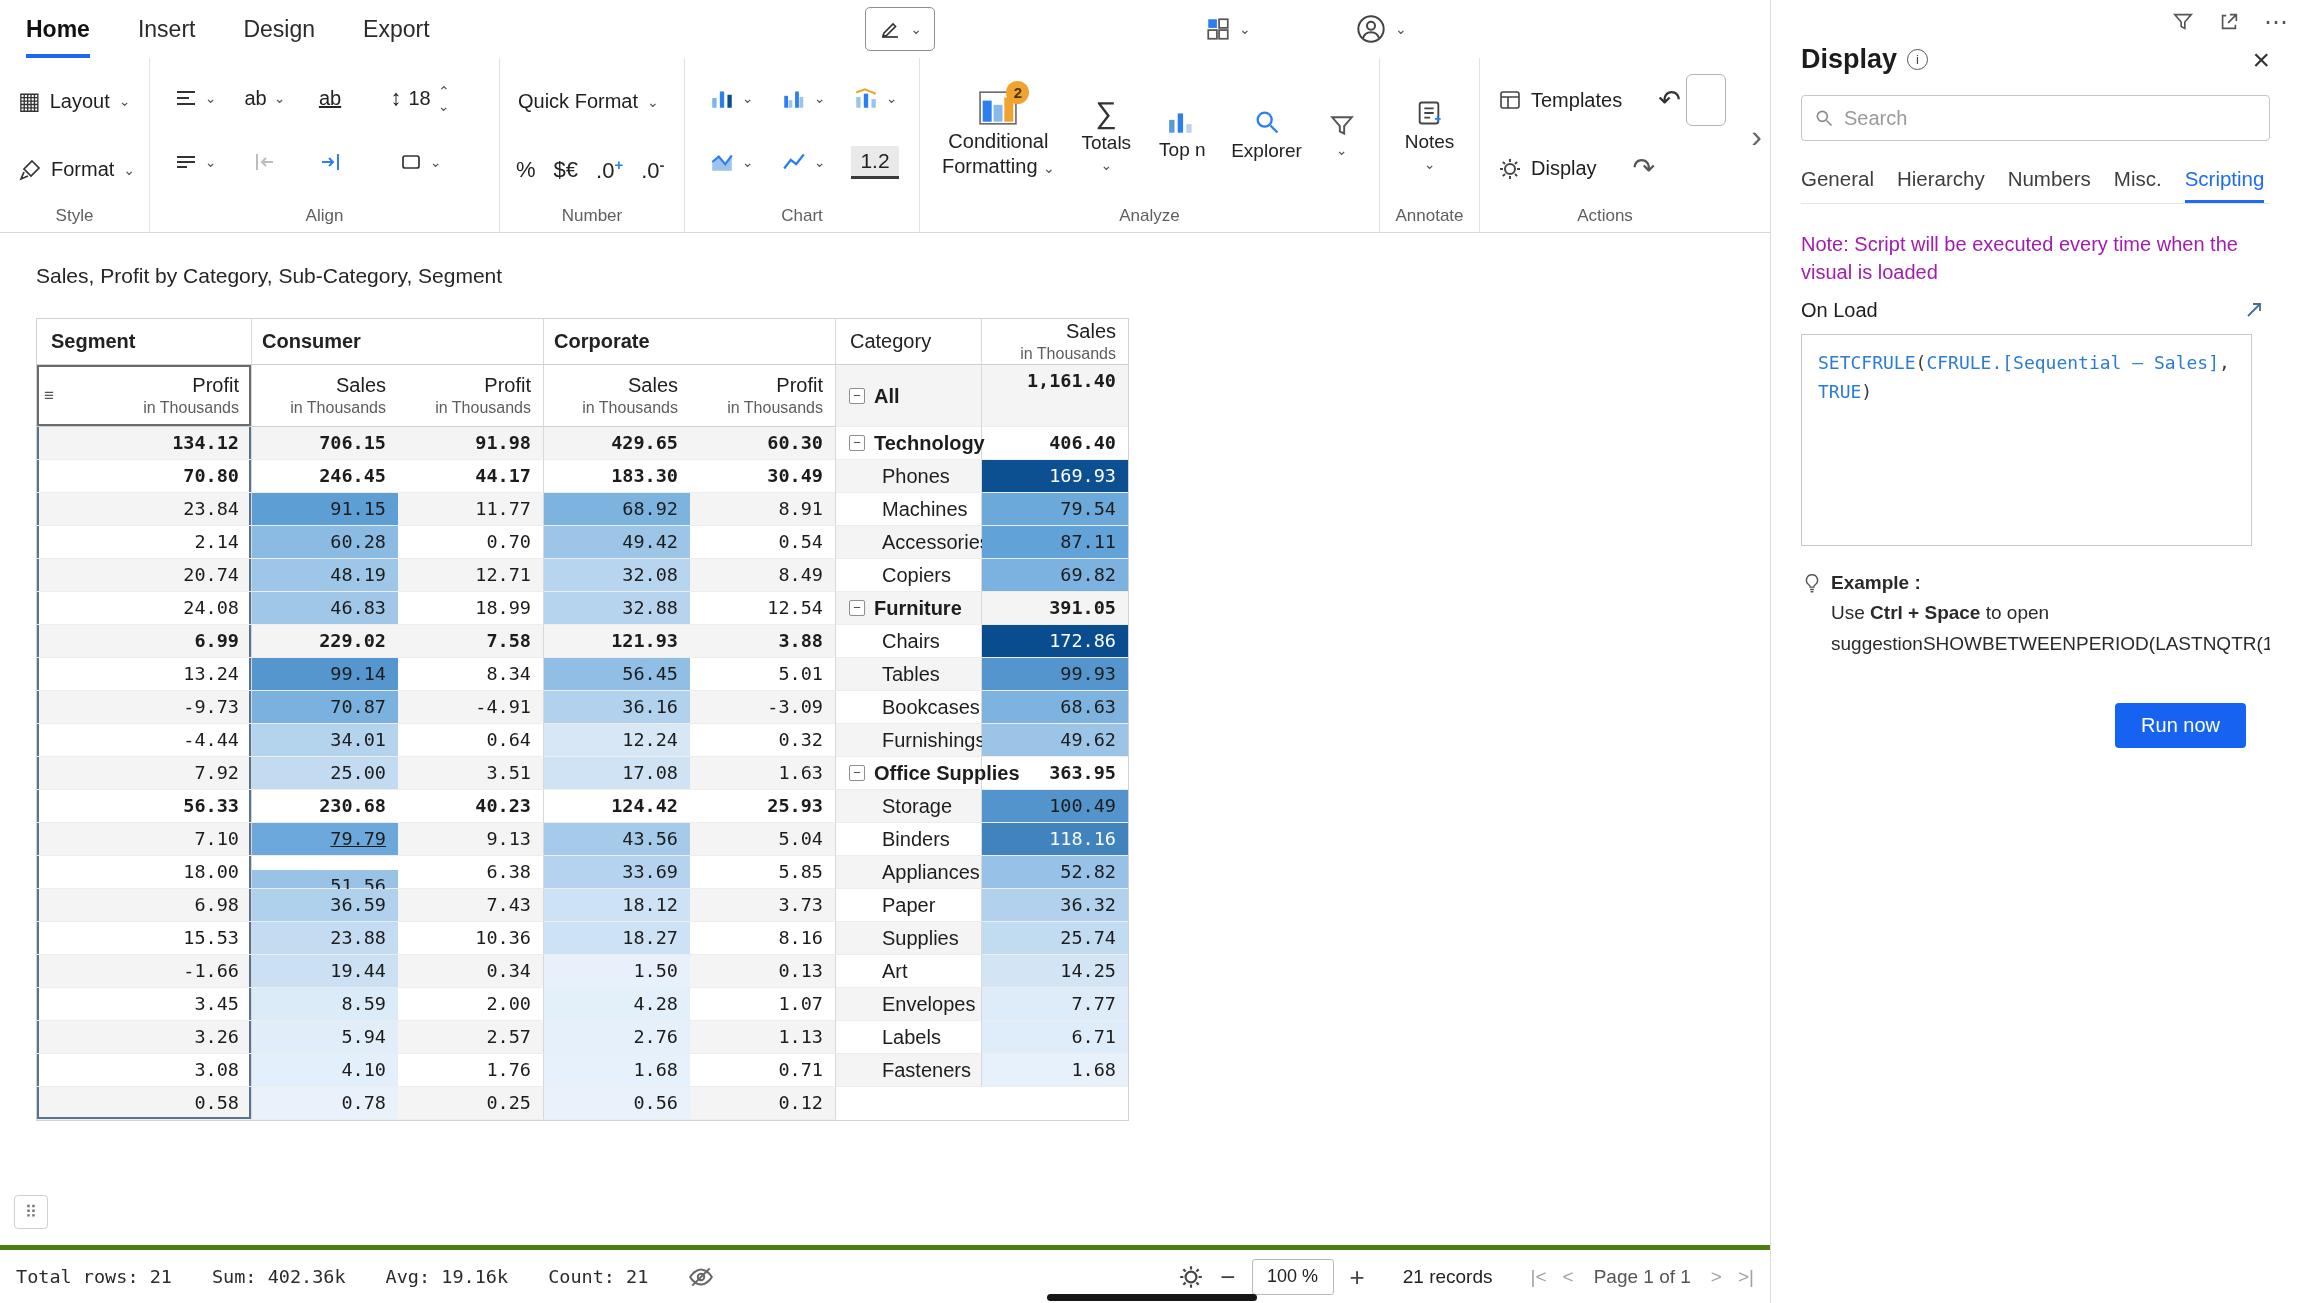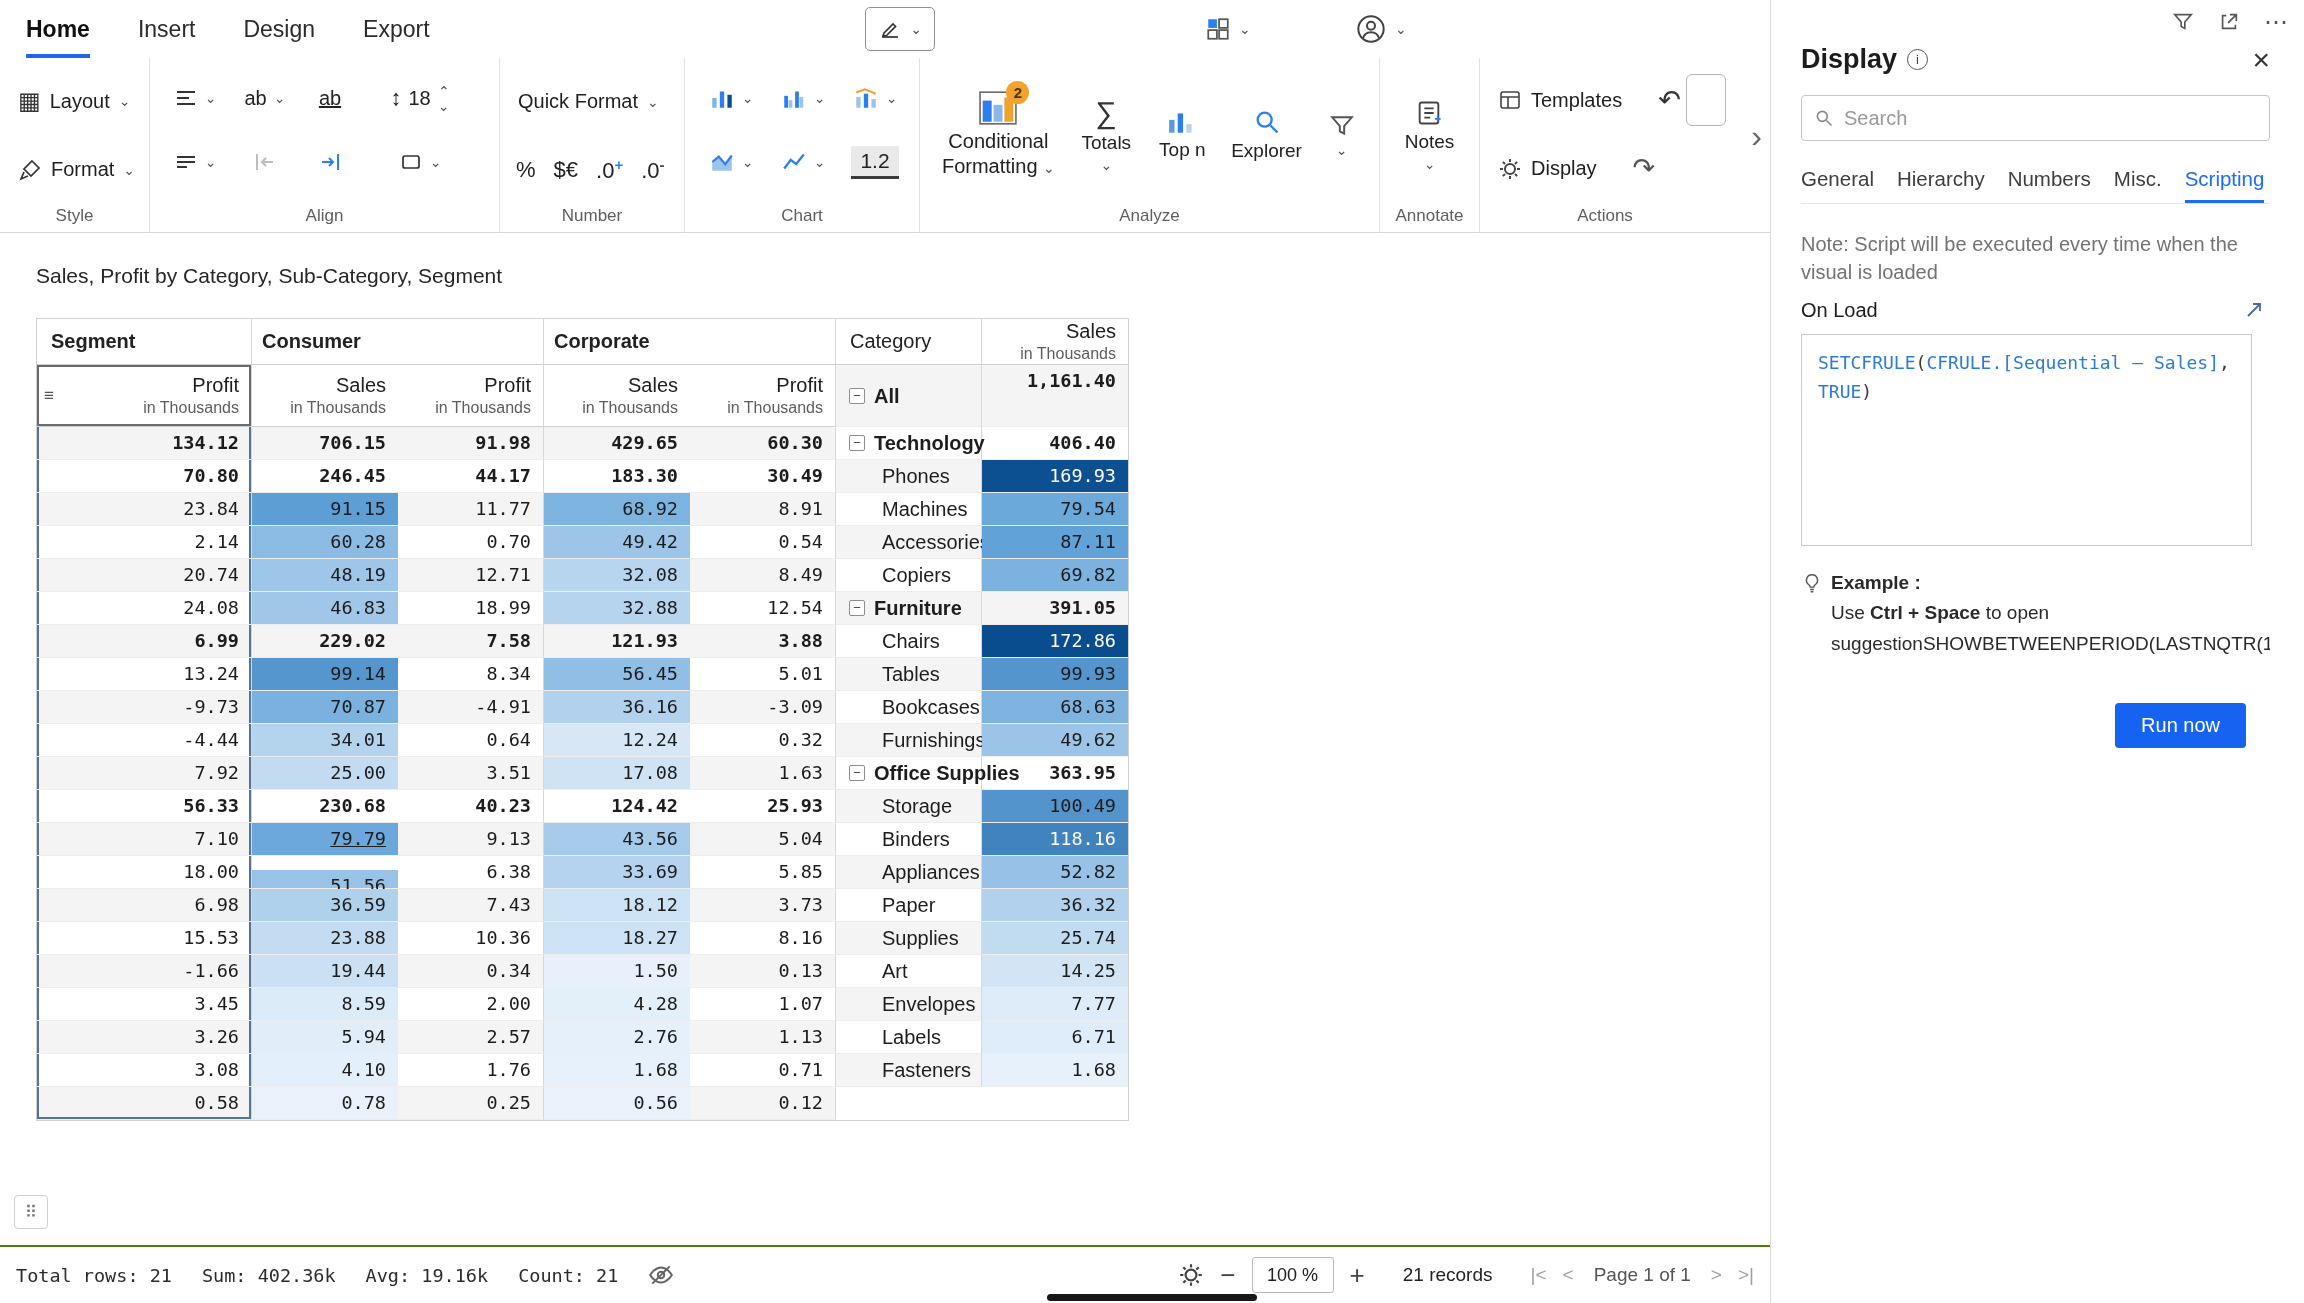--- a/index.html
+++ b/index.html
@@ -73,21 +73,21 @@
   .leaf{padding-left:46px}
   .grp{padding-left:13px;font-weight:700}
   .stripe{background:#f4f4f4}
   .colbox{width:16px;height:16px;border:1px solid #8e8e8e;border-radius:2px;font-size:13px;line-height:13px;text-align:center;color:#444;background:#fff;flex:0 0 auto;font-weight:400}
   .selcol{box-shadow:inset 2px 0 0 #56738f,inset -2px 0 0 #56738f}
   .selend{box-shadow:inset 2px 0 0 #56738f,inset -2px 0 0 #56738f,inset 0 -2px 0 #56738f}
   .selh{box-shadow:inset 0 0 0 2px #6b6b6b}
   .drag-handle{position:absolute;left:14px;bottom:16px;width:34px;height:34px;border:1px solid #d0d0d0;border-radius:4px;display:flex;align-items:center;justify-content:center;color:#777;font-size:17px;background:#fff}
 
   
-  .statusbar{position:absolute;left:0;bottom:0;width:1770px;height:58px;border-top:2px solid #4d7c0f;display:flex;align-items:center;padding:0 16px;gap:30px;background:#fff;font-family:"DejaVu Sans Mono",monospace;font-size:18.5px;color:#2b2b2b}
+  .statusbar{position:absolute;left:0;bottom:0;width:1770px;height:58px;border-top:5px solid #4d7c0f;display:flex;align-items:center;padding:0 16px;gap:40px;background:#fff;font-family:"DejaVu Sans Mono",monospace;font-size:18.5px;color:#2b2b2b}
   .sb-right{margin-left:auto;display:flex;align-items:center;gap:16px;font-family:"Liberation Sans",sans-serif}
   .zoominput{width:82px;height:36px;border:1px solid #b9b9b9;border-radius:3px;text-align:center;font-size:18px;color:#222;font-family:"Liberation Sans",sans-serif}
   .zbtn{font-size:26px;color:#444;line-height:1}
   .records{font-size:19px;color:#222;margin:0 22px}
   .pg{color:#a0a0a0;font-size:19px}
   .pg-label{color:#555;font-size:19px;margin:0 4px}
   .gesture{position:absolute;left:50%;bottom:2px;transform:translateX(-50%);width:210px;height:7px;border-radius:4px;background:#171717;z-index:9}
 
   
   .panel{position:absolute;top:0;right:0;width:534px;height:100%;border-left:1px solid #dcdcdc;background:#fff;padding:0 34px 0 30px}
@@ -96,21 +96,21 @@
   .p-header{display:flex;align-items:center;margin-top:44px}
   .p-header h2{font-size:27px;font-weight:600;color:#1c1c1c}
   .info{width:21px;height:21px;border:1.5px solid #555;border-radius:50%;font-size:13px;display:flex;align-items:center;justify-content:center;margin-left:10px;color:#444}
   .close{margin-left:auto;font-size:30px;color:#333;line-height:1}
   .p-search{margin-top:20px;height:46px;border:1px solid #c6c6c6;border-radius:4px;display:flex;align-items:center;padding:0 12px;gap:10px}
   .p-search input{border:none;outline:none;font-size:20px;flex:1;color:#222;font-family:"Liberation Sans",sans-serif}
   .p-search input::placeholder{color:#9a9a9a}
   .p-tabs{display:flex;gap:23px;margin-top:26px;border-bottom:1px solid #e4e4e4}
   .p-tab{font-size:20.5px;color:#3e3e3e;padding-bottom:12px}
   .p-tab.active{color:#1f6bf2;box-shadow:inset 0 -3px 0 #1f6bf2}
-  .p-note{margin-top:26px;font-size:20px;line-height:1.42;color:#737373}
+  .p-note{margin-top:26px;font-size:20px;line-height:1.42;color:#a21caf}
   .p-onload{margin-top:12px;display:flex;align-items:center;justify-content:space-between;font-size:20px;color:#1d1d1d;padding-right:6px}
   .p-code{margin-top:12px;height:212px;border:1px solid #c9c9c9;padding:14px 16px;font-family:"DejaVu Sans Mono",monospace;font-size:18px;line-height:1.6;margin-right:18px}
   .tk-fn{color:#2b7cd3}
   .tk-pn{color:#3a3a3a}
   .p-example{margin-top:26px;font-size:19px;color:#2a2a2a}
   .ex-head{display:flex;align-items:center;gap:8px;font-weight:700}
   .ex-line{margin-left:30px;margin-top:6px;line-height:1.35;white-space:nowrap;overflow:hidden}
   .run-btn{margin-top:46px;float:right;margin-right:24px;background:#1563f0;color:#fff;border:none;border-radius:4px;font-size:20px;padding:11px 26px;font-family:"Liberation Sans",sans-serif}
 </style>
 </head>

